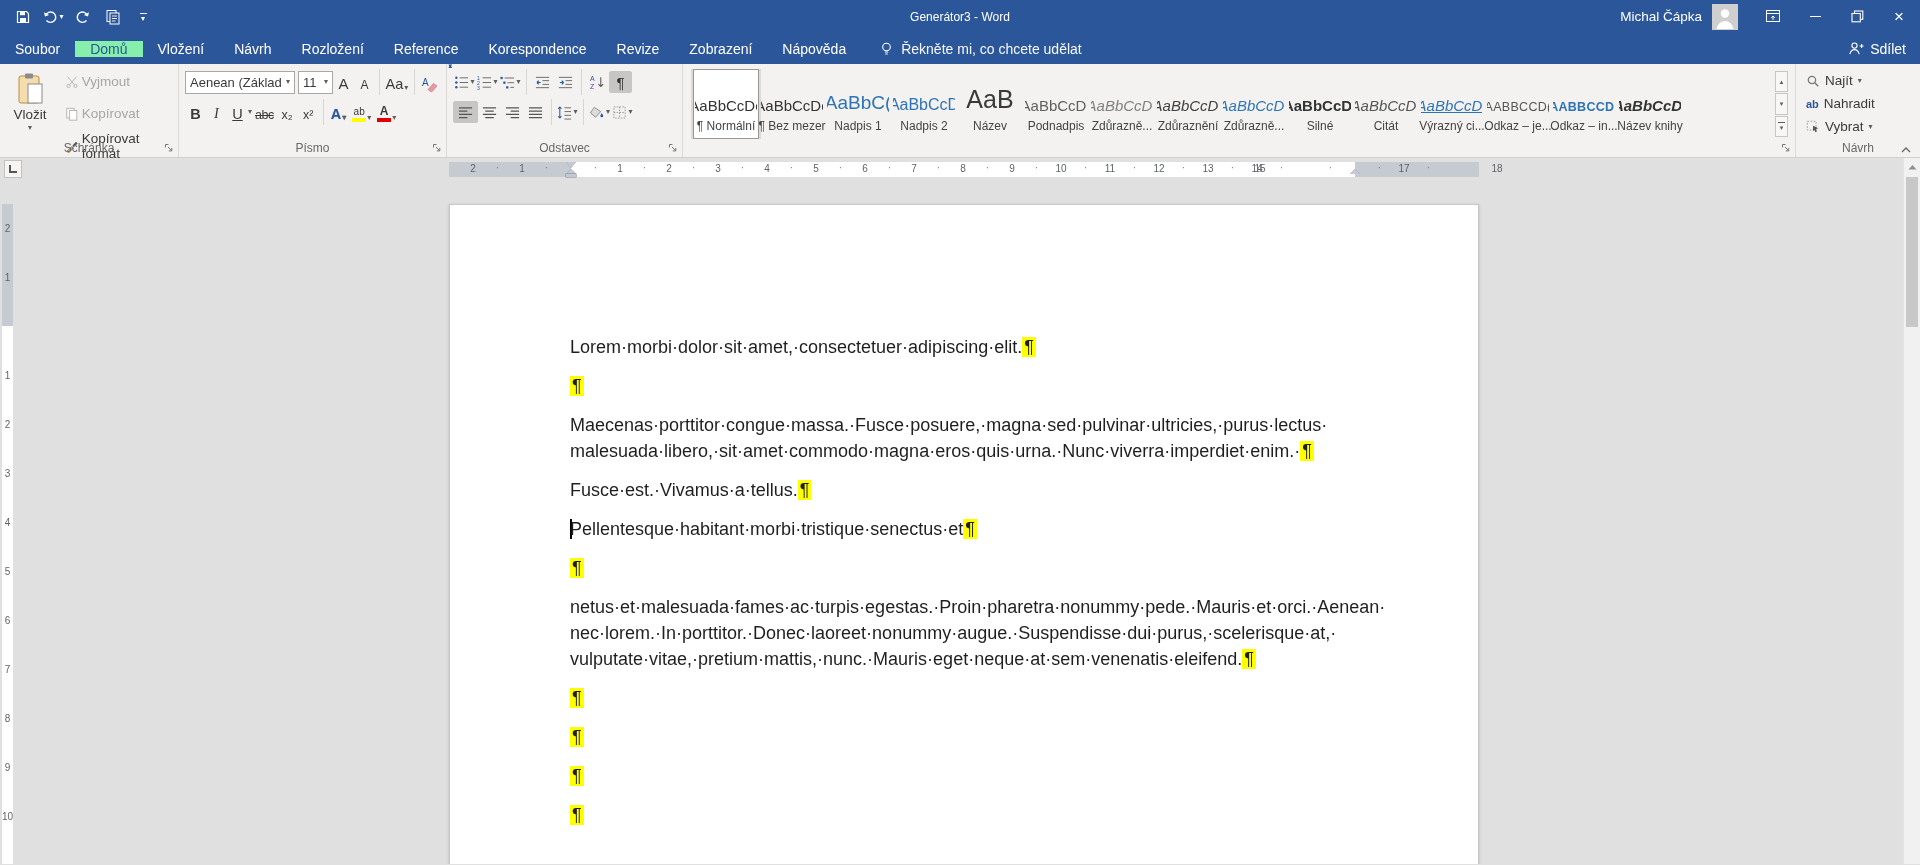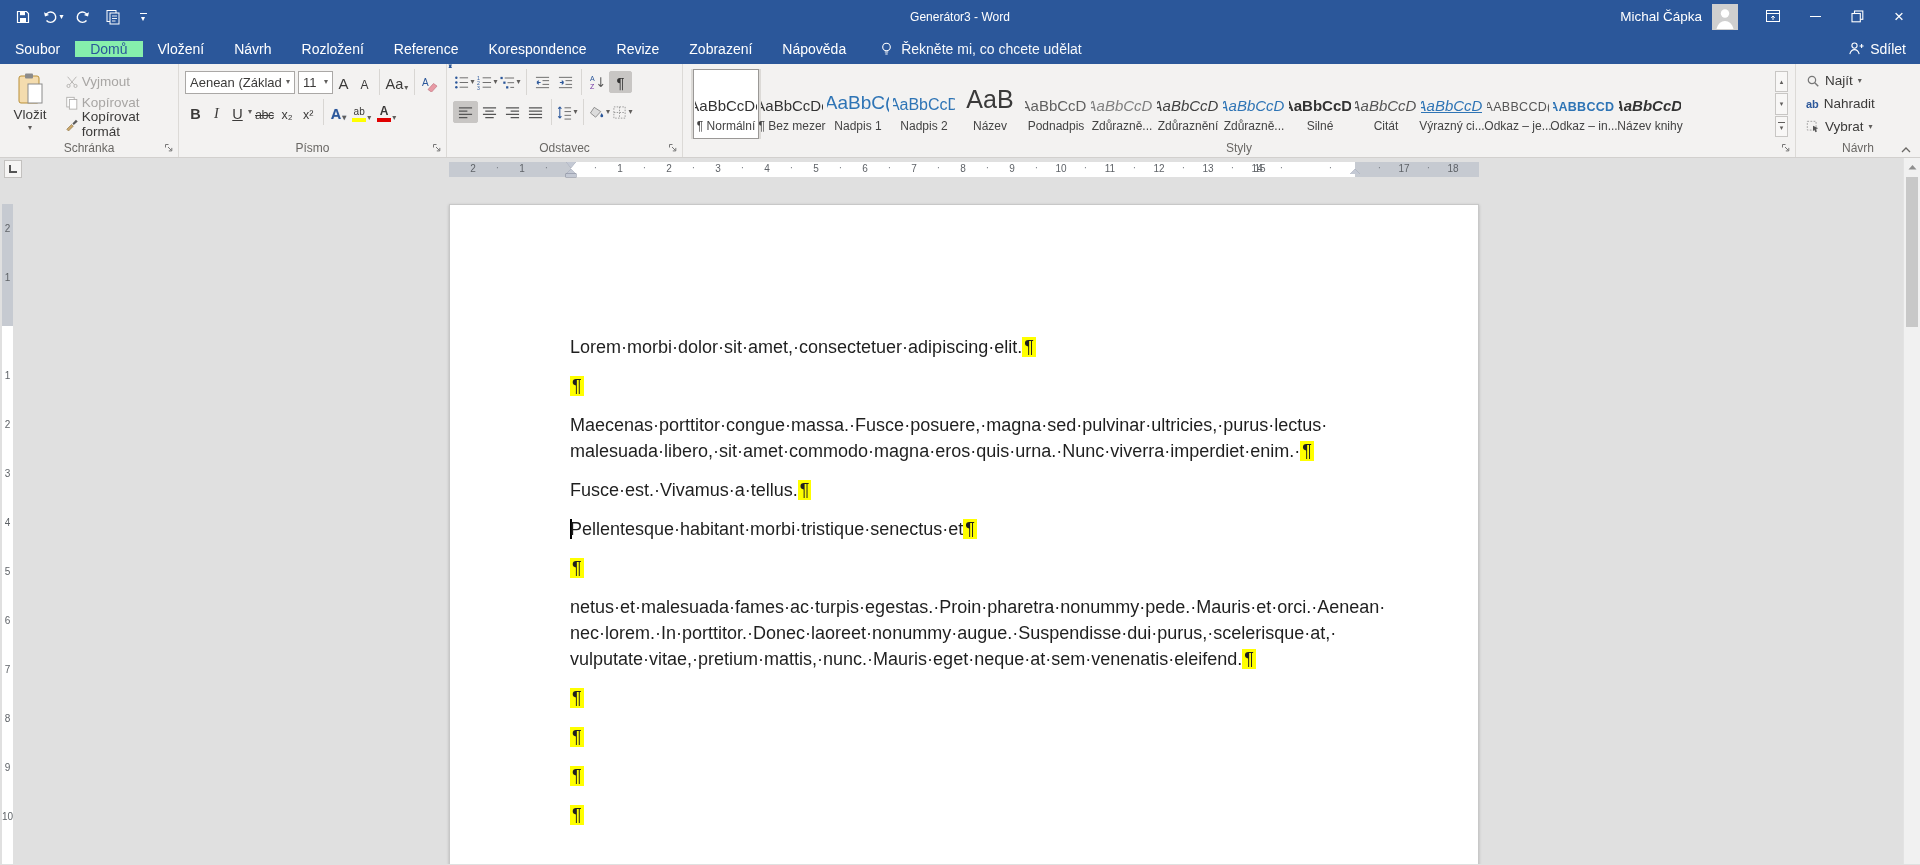--- a/index.html
+++ b/index.html
@@ -37,21 +37,21 @@
   .sep-v { width:1px; align-self:stretch; background:#d8d6d3; margin:0 4px; }
   .btn { display:flex; align-items:center; gap:3px; padding:2px 4px; border:1px solid transparent; border-radius:2px; color:#3b3a39; font-size:14px; }
   .btn.toggled { background:#c8c6c4; border-color:#c8c6c4; }
   .btn.disabled { color:#a8a6a4; }
   .caret-s { font-size:8px; color:#605e5c; line-height:1; }
 
   
   .grp-clip { width:179px; }
   .clip-flex { display:flex; gap:6px; height:70px; }
   .paste-btn { width:54px; display:flex; flex-direction:column; align-items:center; justify-content:flex-start; gap:2px; font-size:13.5px; color:#3b3a39; padding-top:3px; }
-  .clip-col { display:flex; flex-direction:column; gap:0; padding-top:2px; }
+  .clip-col { display:flex; flex-direction:column; gap:11px; padding-top:2px; }
   .small-cmd { height:21px; font-size:13.5px; }
 
   
   .grp-font { width:268px; }
   .combo { display:flex; align-items:center; justify-content:space-between; background:#fff; border:1px solid #aaa8a6; height:23px; font-size:13px; color:#3b3a39; padding:0 4px; }
   .combo-font { width:122px; }
   .combo-size { width:38px; margin-left:3px; }
   .fbtn { min-width:21px; height:22px; display:flex; align-items:flex-end; justify-content:center; padding:1px 3px; gap:1px; font-size:14.5px; color:#3b3a39; }
   .b-b { font-weight:bold; }
   .b-i { font-style:italic; font-family:"Liberation Serif", serif; }
@@ -523,21 +523,20 @@
         <div class="sitem v-book-title">
       <div class="sprev">AaBbCcD(</div>
       <div class="slbl">Název knihy</div>
     </div>
       </div>
     <div class="sscroll">
       <span class="sb">▴</span>
       <span class="sb">▾</span>
       <span class="sb"><span class="bar"></span>▾</span>
     </div>
-    <span class="grp-label">Styly</span>
     <span class="launcher">
       <svg width="10" height="10" viewBox="0 0 10 10">
           <path d="M1.5 4.5v-3h3" fill="none" stroke="#777"></path>
           <path d="M4 4l3.5 3.5M7.8 4.9v3h-3" fill="none" stroke="#777"></path>
         </svg>
     </span>
   </div>
 
   <div class="grp grp-edit" style="border-right:none">
     <div class="erow">
@@ -596,21 +595,21 @@
         <span class="rnum" style="left: 465px;">7</span>
         <span class="rnum" style="left: 514px;">8</span>
         <span class="rnum" style="left: 563px;">9</span>
         <span class="rnum" style="left: 612px;">10</span>
         <span class="rnum" style="left: 661px;">11</span>
         <span class="rnum" style="left: 710px;">12</span>
         <span class="rnum" style="left: 759px;">13</span>
         <span class="rnum" style="left: 808px;">14</span>
         <span class="rnum" style="left: 811px;">15</span>
         <span class="rnum" style="left: 955px;">17</span>
-        <span class="rnum" style="left: 1004px;">18</span>
+        <span class="rnum" style="left: 1048px;">18</span>
         <span class="rdot" style="left: 48.5px;">·</span>
         <span class="rdot" style="left: 97.5px;">·</span>
         <span class="rdot" style="left: 146.5px;">·</span>
         <span class="rdot" style="left: 195.5px;">·</span>
         <span class="rdot" style="left: 244.5px;">·</span>
         <span class="rdot" style="left: 293.5px;">·</span>
         <span class="rdot" style="left: 342.5px;">·</span>
         <span class="rdot" style="left: 391.5px;">·</span>
         <span class="rdot" style="left: 440.5px;">·</span>
         <span class="rdot" style="left: 489.5px;">·</span>

